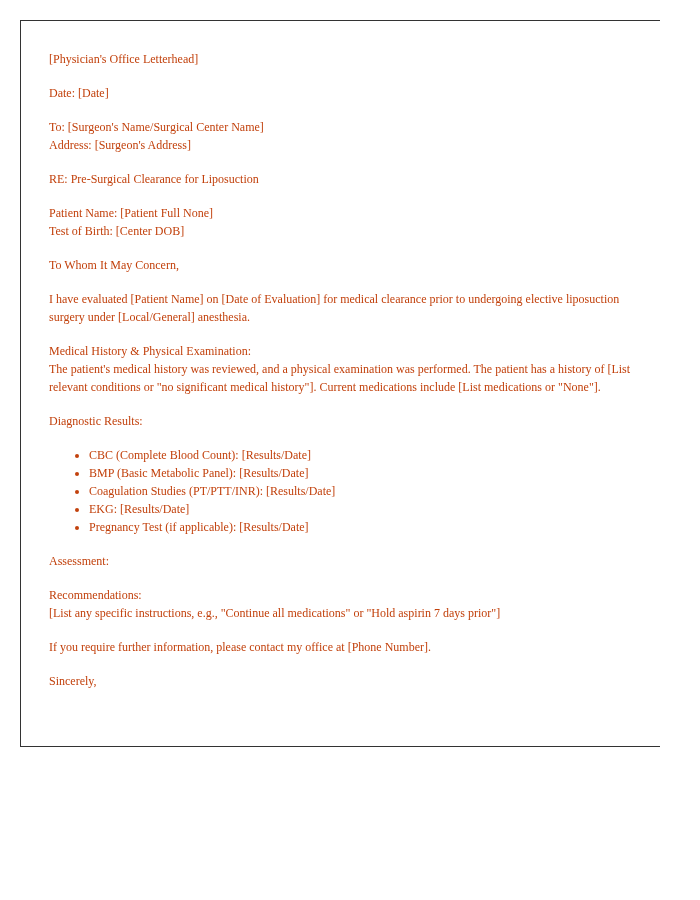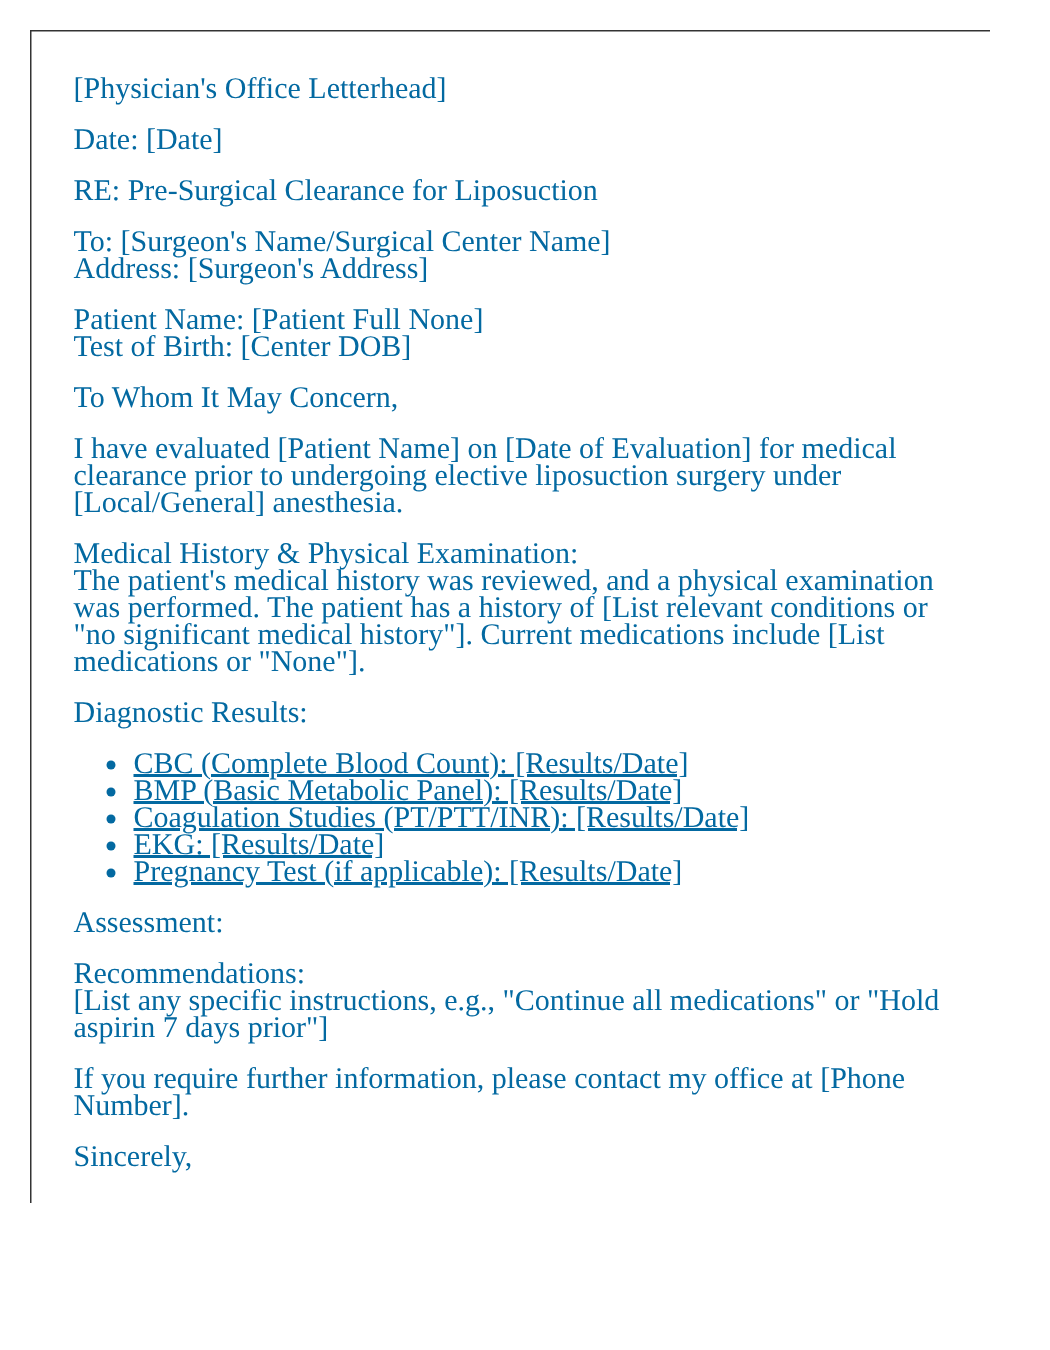--- a/index.html
+++ b/index.html
@@ -7,42 +7,42 @@
     .viewport {
       position: absolute; left: 20px; top: 20px;
       width: 640px; height: 782px; overflow: hidden;
     }
     .letter {
       box-sizing: border-box;
       width: 642px;
       border: 1px solid #333333;
       padding: 13px 28px 40px 28px;
       font-family: "Liberation Serif", "DejaVu Serif", serif;
-      font-size: 20px;
+      font-size: 12px;
       line-height: 18px;
-      color: #0369a1;
+      color: #c2410c;
     }
     .letter p { margin: 16px 0; }
     .letter b { font-weight: normal; }
-    .letter ul { margin: 16px 0; padding-left: 40px; text-decoration: underline; }
+    .letter ul { margin: 16px 0; padding-left: 40px; }
     .letter li { margin: 0; }
   </style>
 </head>
 <body>
 
 <div class="viewport">
   <div class="letter">
 
     <p>[Physician's Office Letterhead]</p>
 
     <p><b>Date:</b><span> [Date]</span></p>
 
+    <p><b>To:</b><span> [Surgeon's Name/Surgical Center Name]</span><br><b>Address:</b><span> [Surgeon's Address]</span></p>
+
     <p><b>RE: Pre-Surgical Clearance for Liposuction</b></p>
-
-    <p><b>To:</b><span> [Surgeon's Name/Surgical Center Name]</span><br><b>Address:</b><span> [Surgeon's Address]</span></p>
 
     <p><b>Patient Name:</b><span> [Patient Full None]</span><br><b>Test of Birth:</b><span> [Center DOB]</span></p>
 
     <p>To Whom It May Concern,</p>
 
     <p>I have evaluated [Patient Name] on [Date of Evaluation] for medical clearance prior to undergoing elective liposuction surgery under [Local/General] anesthesia.</p>
 
     <p><b>Medical History &amp; Physical Examination:</b><br><span>The patient's medical history was reviewed, and a physical examination was performed. The patient has a history of [List relevant conditions or "no significant medical history"]. Current medications include [List medications or "None"].</span></p>
 
     <p><b>Diagnostic Results:</b><br></p>

